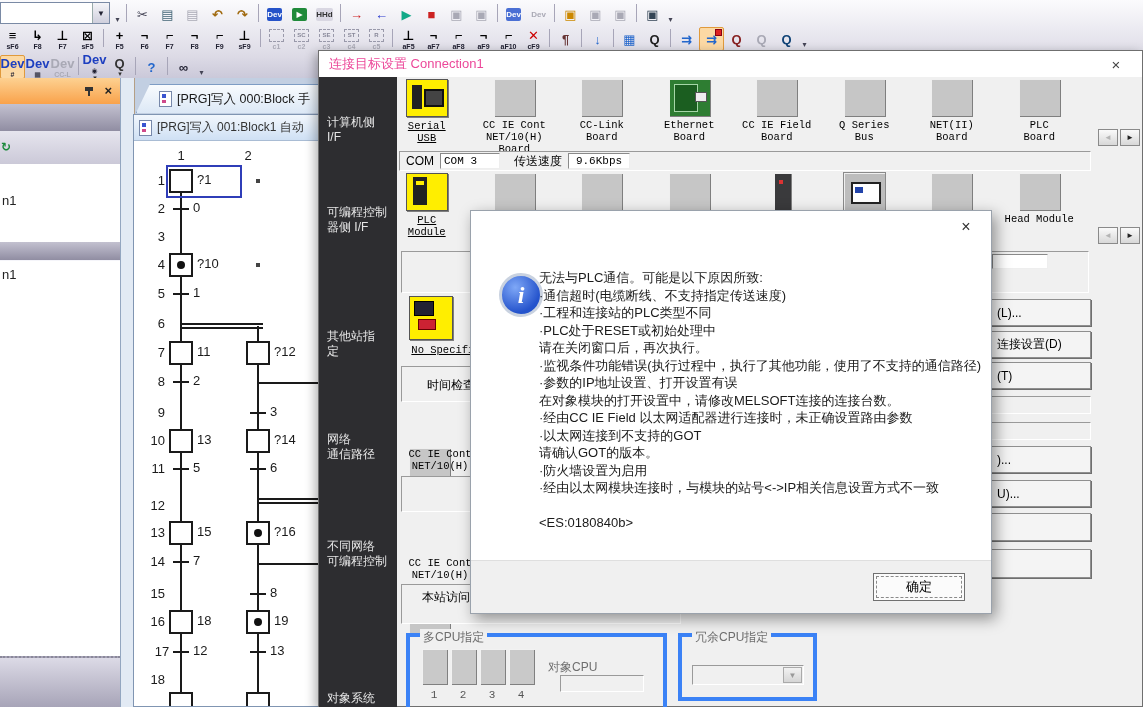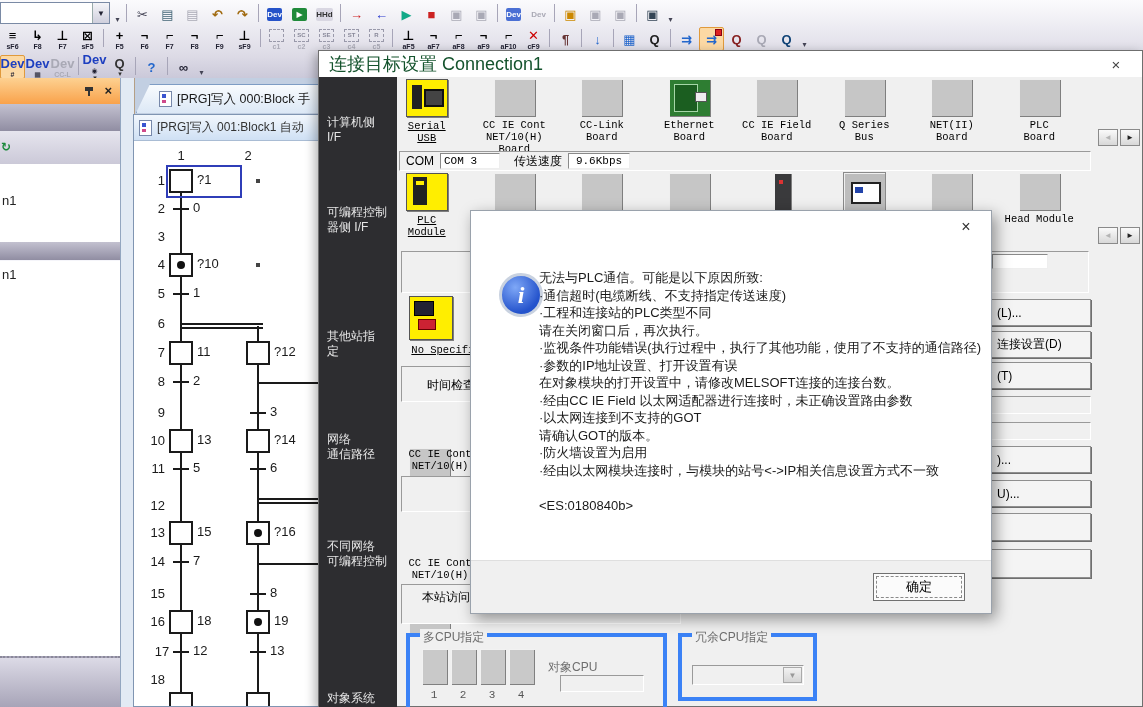--- a/index.html
+++ b/index.html
@@ -81,21 +81,21 @@
   .sfc-stepdot{position:absolute;left:6px;top:6px;width:8px;height:8px;border-radius:50%;background:#111;}
   .sfc-label{position:absolute;font-size:13px;color:#1a1a1a;white-space:nowrap;}
   .sfc-sel{position:absolute;border:2px solid #2f3db8;}
   .sfc-dot{position:absolute;width:4px;height:4px;background:#444;}
 
   
   #conn{left:318px;top:50px;width:825px;height:657px;background:#f0f0f0;border:1px solid #6f6f6f;
     box-shadow:-3px 3px 10px rgba(0,0,0,0.30);box-sizing:border-box;}
   #conn-title{position:absolute;left:0;top:0;width:100%;height:26px;background:#fff;
     display:flex;align-items:center;padding-left:10px;box-sizing:border-box;}
-  #conn-title .txt{font-size:18px;color:#14532d;}
+  #conn-title .txt{font-size:13px;color:#ec4899;}
   #conn-close{position:absolute;right:14px;top:3px;width:24px;height:20px;display:flex;
     align-items:center;justify-content:center;font-size:15px;color:#444;}
   #conn-side{position:absolute;left:0;top:26px;width:78px;height:631px;background:#2d2d30;}
   .side-lbl{position:absolute;left:8px;color:#e6e6e6;font-size:12px;line-height:15px;white-space:pre-line;}
   .dev-row{position:absolute;left:64px;width:700px;display:flex;}
   .dev-cell{width:87.5px;display:flex;flex-direction:column;align-items:center;flex:none;}
   .dev-ico{width:40px;height:36px;background:#c6c6c6;border-top:1px solid #efefef;border-left:1px solid #efefef;
     box-shadow:1px 1px 0 #7f7f7f;position:relative;}
   .dev-lbl{margin-top:3px;font-family:"Liberation Mono","DejaVu Sans Mono",monospace;font-size:10.5px;
     line-height:12px;color:#000;text-align:center;white-space:pre-line;}
@@ -687,20 +687,21 @@
       </div>
   </div>
 
   <div id="mels" class="abs">
     <div id="mels-close">×</div>
     <div id="mels-icon">i</div>
     <div id="mels-text">
         <div>无法与PLC通信。可能是以下原因所致:</div>
         <div>·通信超时(电缆断线、不支持指定传送速度)</div>
         <div>·工程和连接站的PLC类型不同</div>
+        <div>·PLC处于RESET或初始处理中</div>
         <div>请在关闭窗口后，再次执行。</div>
         <div>·监视条件功能错误(执行过程中，执行了其他功能，使用了不支持的通信路径)</div>
         <div>·参数的IP地址设置、打开设置有误</div>
         <div>在对象模块的打开设置中，请修改MELSOFT连接的连接台数。</div>
         <div>·经由CC IE Field 以太网适配器进行连接时，未正确设置路由参数</div>
         <div>·以太网连接到不支持的GOT</div>
         <div>请确认GOT的版本。</div>
         <div>·防火墙设置为启用</div>
         <div>·经由以太网模块连接时，与模块的站号&lt;-&gt;IP相关信息设置方式不一致</div>
         <div></div>

